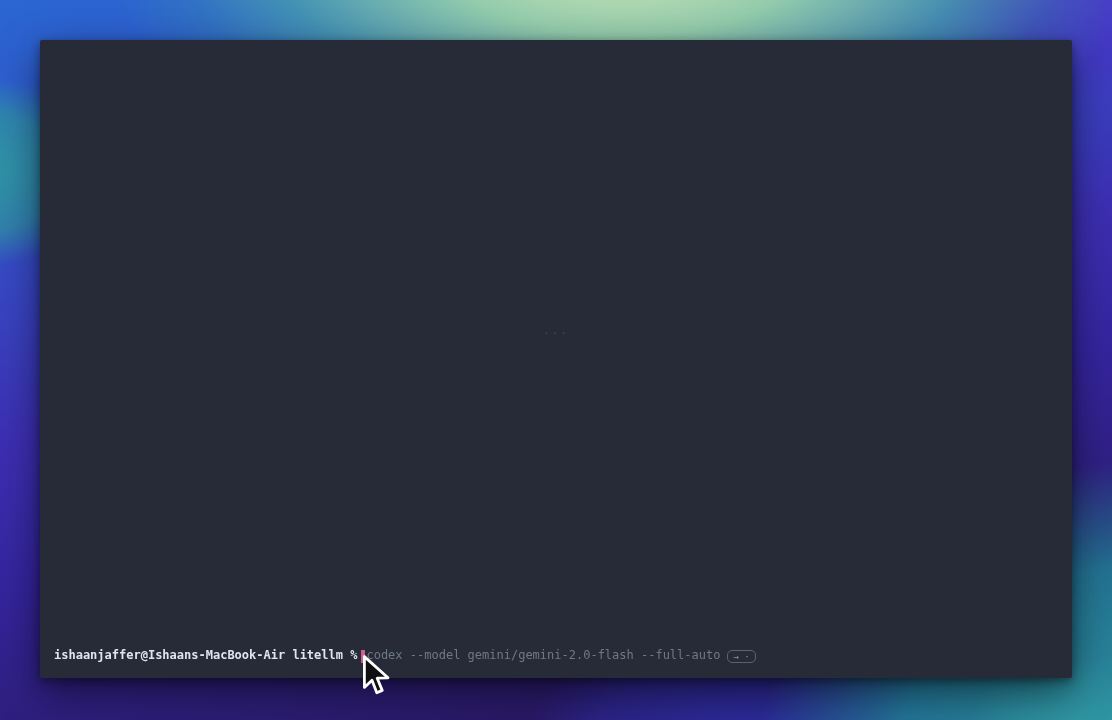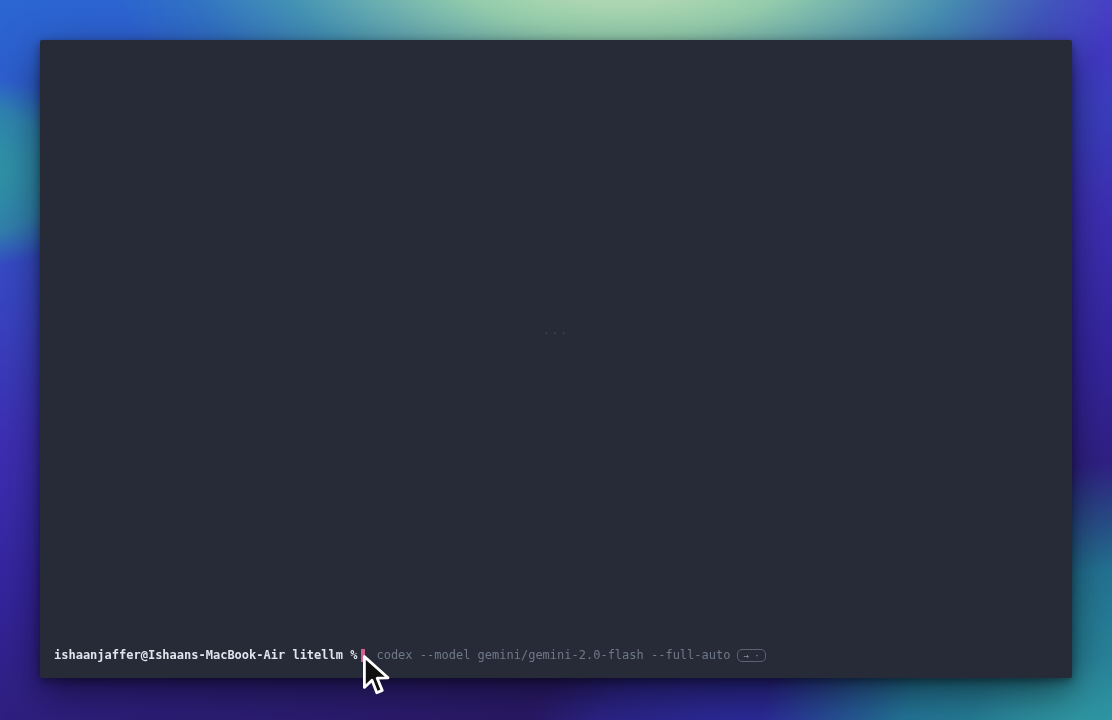--- a/index.html
+++ b/index.html
@@ -66,36 +66,36 @@
     user-select: none;
   }
 
   .prompt-line {
     position: absolute;
     left: 14px; right: 14px; bottom: 15px;
     height: 16px; line-height: 16px;
     font-size: 12px;
     white-space: pre;
     display: flex;
-    align-items: center;
+    align-items: flex-end;
   }
   .prompt {
     color: #e0e4ed;
     font-weight: 700;
   }
   .text-cursor {
     display: inline-block;
     width: 4px; height: 13px;
     margin-left: 4px;
     background: #d0618f;
     flex: 0 0 auto;
   }
   .suggestion {
     color: #6f7889;
-    margin-left: 11px;
+    margin-left: 1px;
   }
   .hint-badge {
     display: inline-block;
     margin-left: 7px;
     padding: 0 5px;
     height: 13px; line-height: 12px;
     font-size: 9px;
     color: #8d95a6;
     border: 1px solid #5a6375;
     border-radius: 5px;

